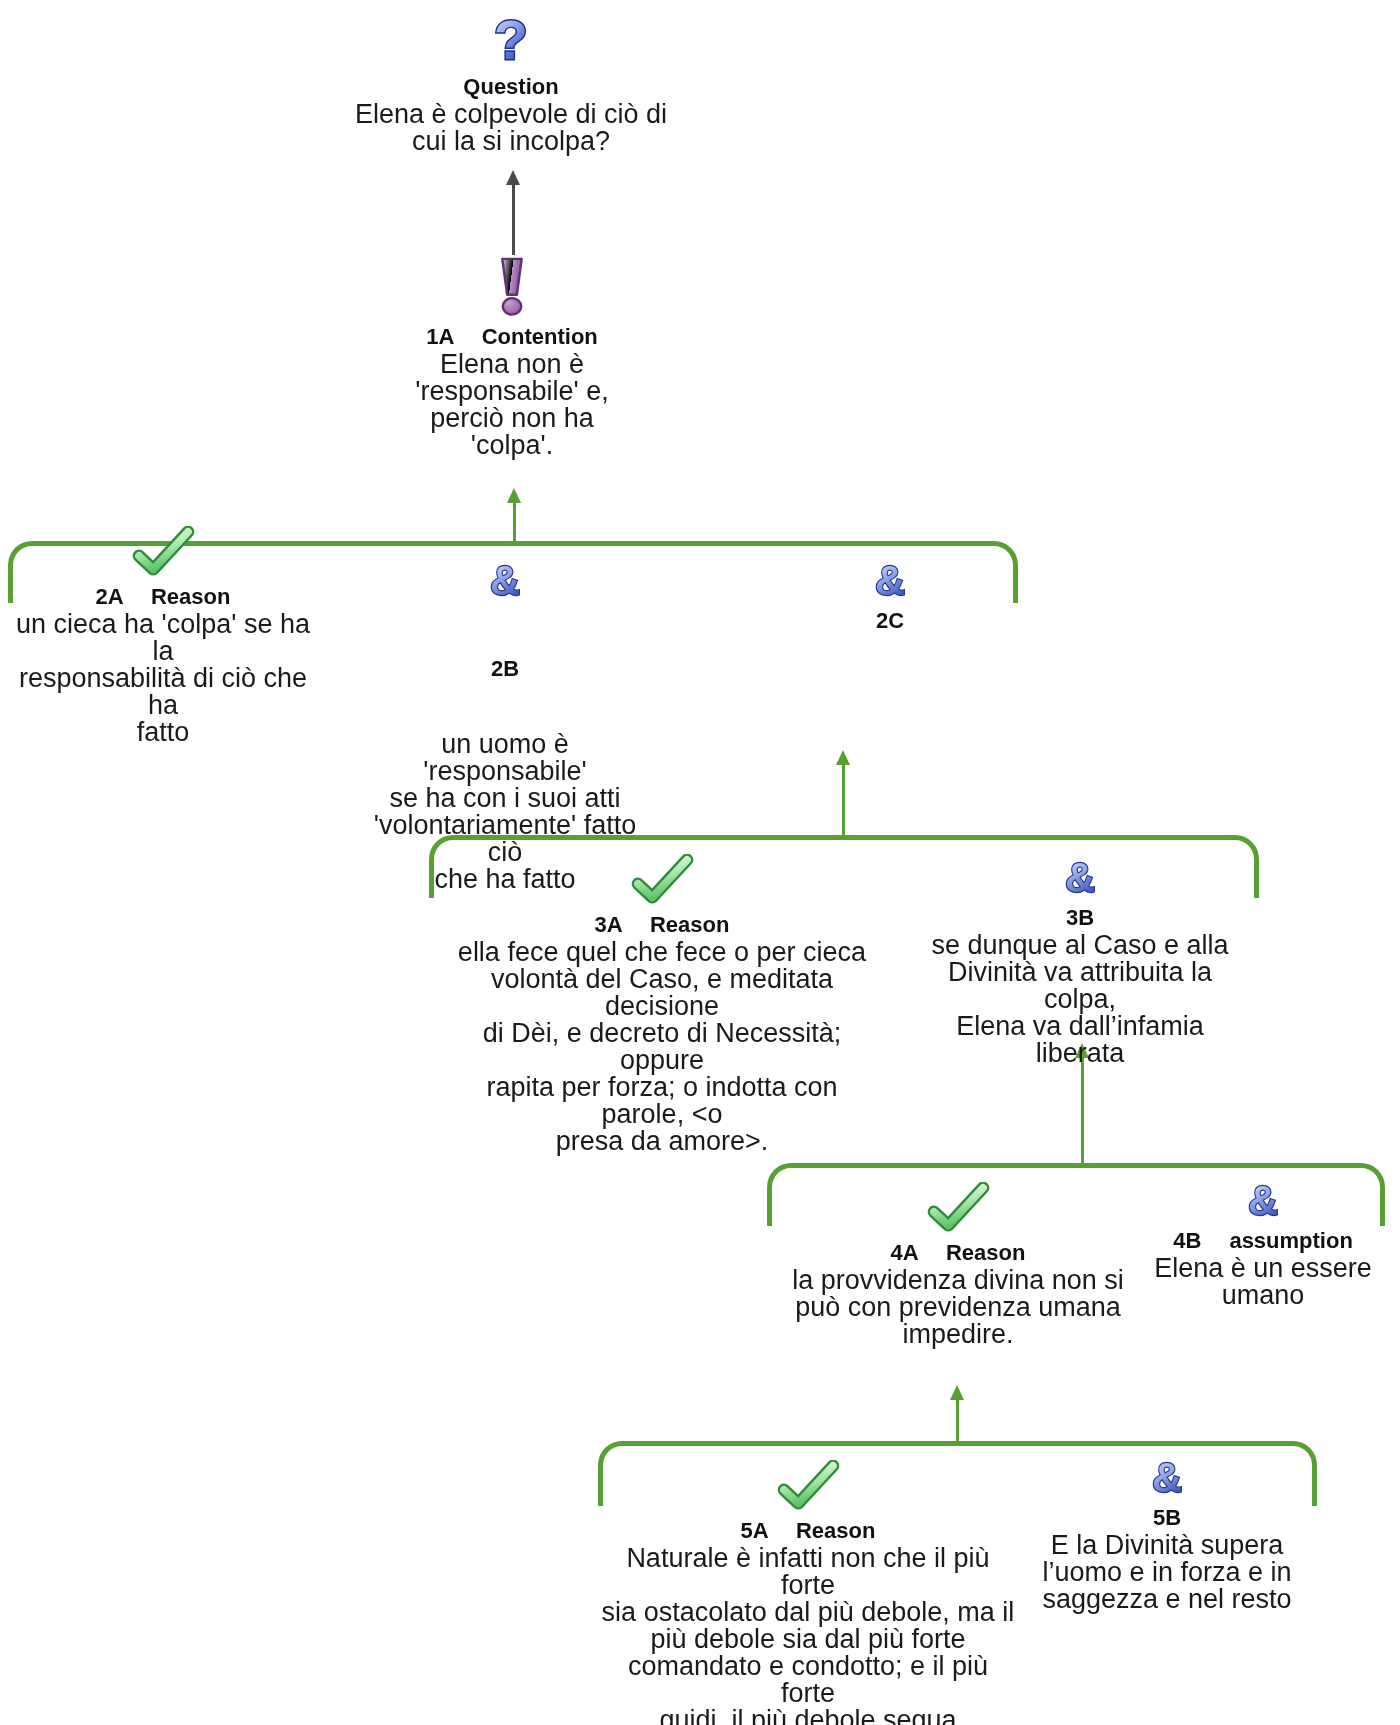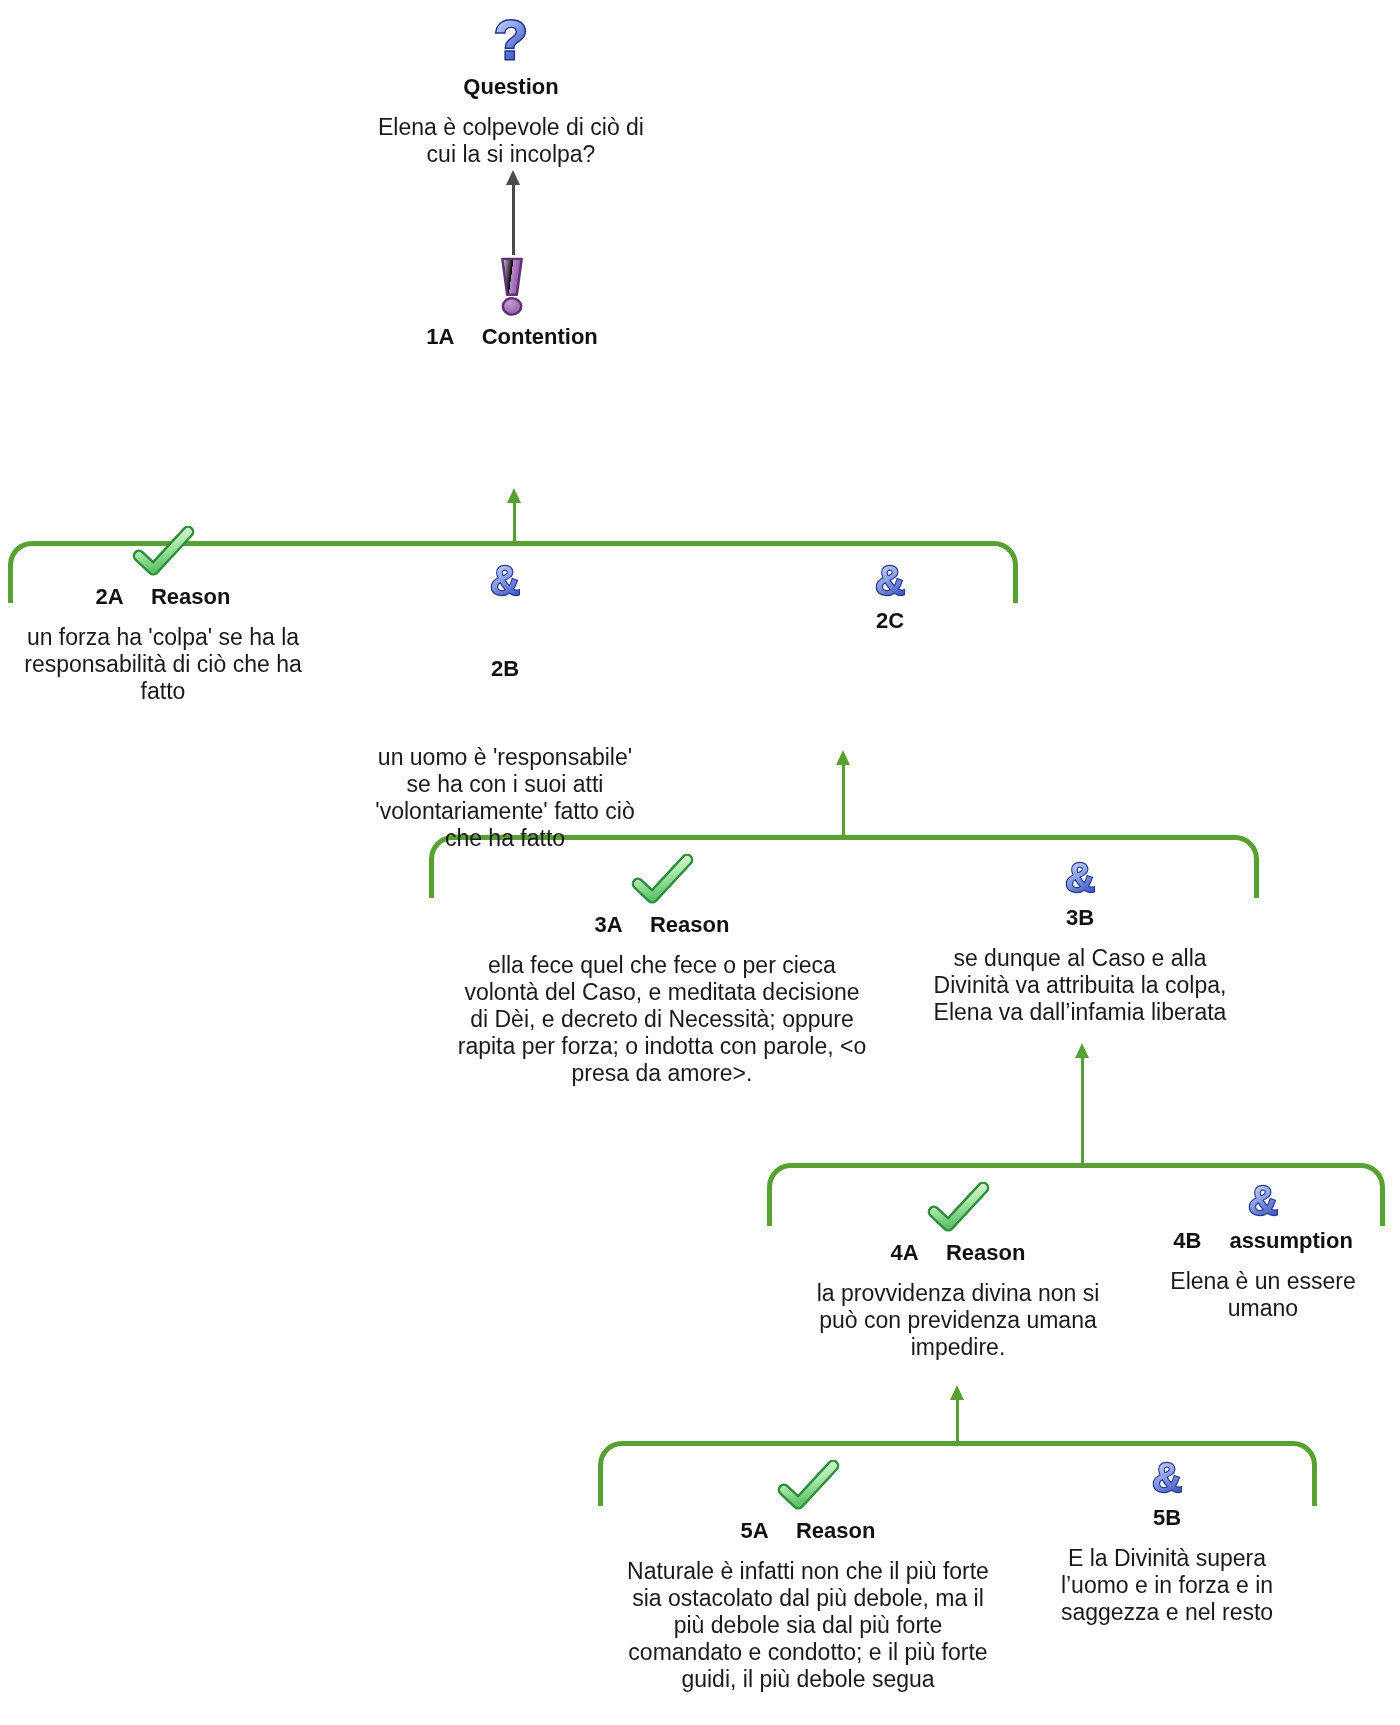--- a/index.html
+++ b/index.html
@@ -9,21 +9,21 @@
   }
   .node{
     position:absolute;display:flex;flex-direction:column;align-items:center;
     text-align:center;transform:translateX(-50%);
   }
   .node .ic{display:block;margin-bottom:6px;}
   .ttl{font-size:22px;font-weight:bold;line-height:26px;white-space:nowrap;color:#111;}
   .nid:empty{display:none;}
   .nlabel:empty{display:none;}
   .nid:not(:empty)+.nlabel:not(:empty){margin-left:22px;}
-  .txt{font-size:23px;line-height:27px;margin-top:14px;white-space:pre-line;color:#1a1a1a;text-align:center;}
+  .txt{font-size:27px;line-height:27px;margin-top:1px;white-space:pre-line;color:#1a1a1a;text-align:center;}
   .bracket{
     position:absolute;box-sizing:border-box;
     border:5px solid #58a033;border-bottom:none;
     border-radius:24px 24px 0 0;
   }
   .arrow{
     position:absolute;display:flex;flex-direction:column;align-items:center;
     transform:translateX(-50%);
   }
   .arrow .head{
@@ -127,31 +127,35 @@
   </div>
 
   <div class="node" style="left:512px;top:256px;width:240px;">
     <svg class="ic" width="32" height="62">
         <use href="#sym-excl"></use>
       </svg>
     <div class="ttl">
       <span class="nid">1A</span>
       <span class="nlabel">Contention</span>
     </div>
+    <div class="txt">Elena non è
+'responsabile' e,
+perciò non ha
+'colpa'.</div>
   </div>
 
   <div class="node" style="left:163px;top:526px;width:300px;">
     <svg class="ic" width="64" height="52">
         <use href="#sym-check"></use>
       </svg>
     <div class="ttl">
       <span class="nid">2A</span>
       <span class="nlabel">Reason</span>
     </div>
-    <div class="txt">un forza ha 'colpa' se ha la
+    <div class="txt">un cieca ha 'colpa' se ha la
 responsabilità di ciò che ha
 fatto</div>
   </div>
 
   <div class="node" style="left:505px;top:558px;width:270px;gap:48px;">
     <svg class="ic" width="40" height="44">
         <use href="#sym-amp"></use>
       </svg>
     <div class="ttl">
       <span class="nid">2B</span>

